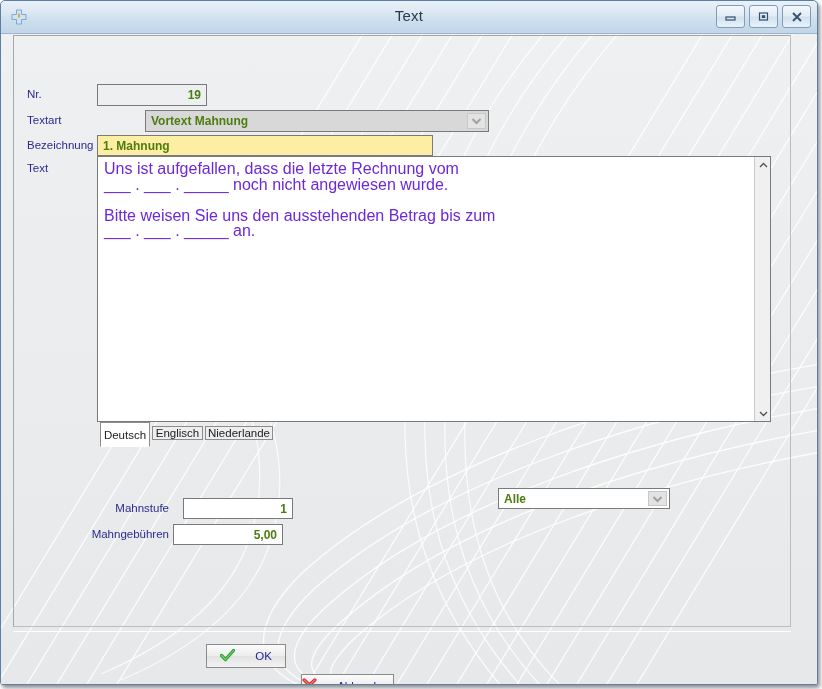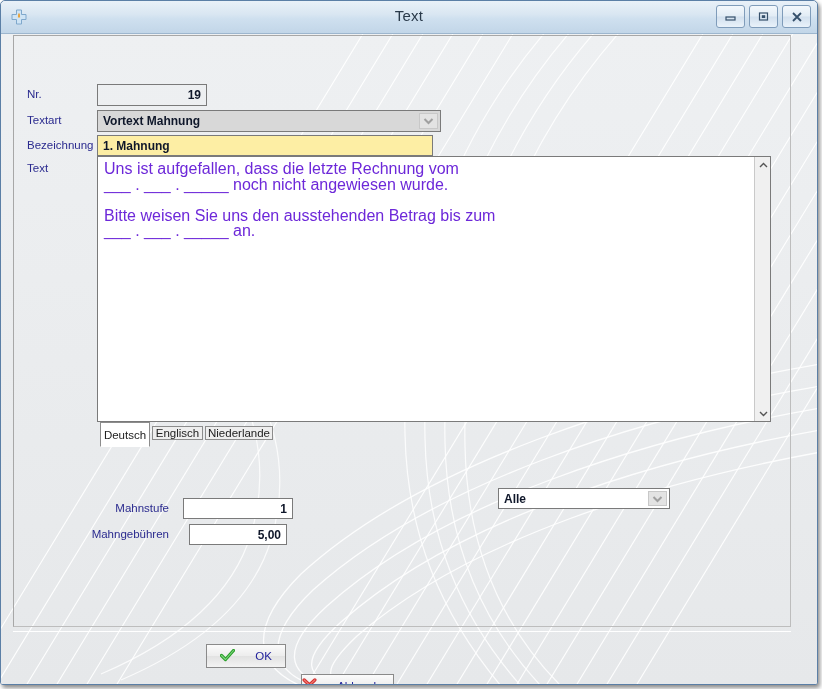--- a/index.html
+++ b/index.html
@@ -104,33 +104,34 @@
   }
   .lbl-r { text-align: right; }
 
   
   .field {
     position: absolute;
     box-sizing: border-box;
     border: 1px solid #7a7a7a;
     font-size: 12px;
     font-weight: bold;
-    color: #0f172a;
+    color: #4d7c0f;
     padding: 0 5px;
     display: flex;
     align-items: center;
     background: #ffffff;
     text-align: right;
   }
   .field.transparent { background: transparent; }
   .field.num { justify-content: flex-end; font-weight: bold; }
   .field.yellow { background: #fdeea4; }
   .field.combo {
     background: #d8d8d8;
     padding-right: 26px;
+    margin-left: 48px;
   }
   .combo-arrow {
     position: absolute;
     right: 2px; top: 2px;
     width: 19px; bottom: 2px;
     background: #e3e3e3;
     border: 1px solid #c8c8c8;
     display: flex; align-items: center; justify-content: center;
     cursor: pointer;
     box-sizing: border-box;
@@ -360,21 +361,21 @@
       </div>
       <div class="tab" style="left:108px; width:68px;">
         <span>Niederlande</span>
       </div>
     </div>
 
     <div class="lbl lbl-r" style="left:60px; top:468px; width:108px;">Mahnstufe</div>
     <div class="field num" style="left:182px; top:464px; width:110px; height:21px;">1</div>
 
     <div class="lbl lbl-r" style="left:52px; top:494px; width:116px;">Mahngebühren</div>
-    <div class="field num" style="left:188px; top:490px; width:98px; height:21px;">5,00</div>
+    <div class="field num" style="left:172px; top:490px; width:110px; height:21px;">5,00</div>
 
     <div class="field combo-white" style="left:497px; top:454px; width:172px; height:21px;">
       <span>Alle</span>
       <span class="combo-arrow">
         <svg width="11" height="8" viewBox="0 0 11 8">
           <path d="M1.5 2 L5.5 6 L9.5 2" stroke="#a0a0a0" stroke-width="2" fill="none"></path>
         </svg>
       </span>
     </div>
 

